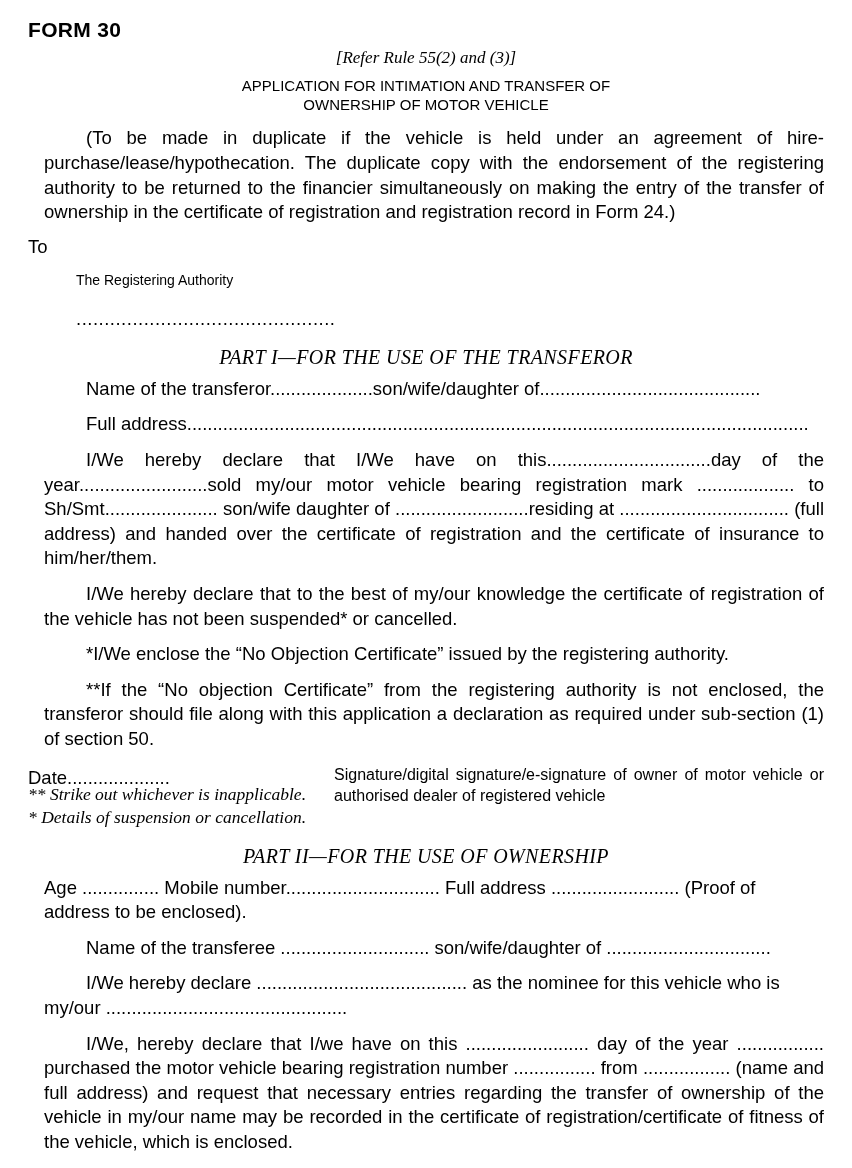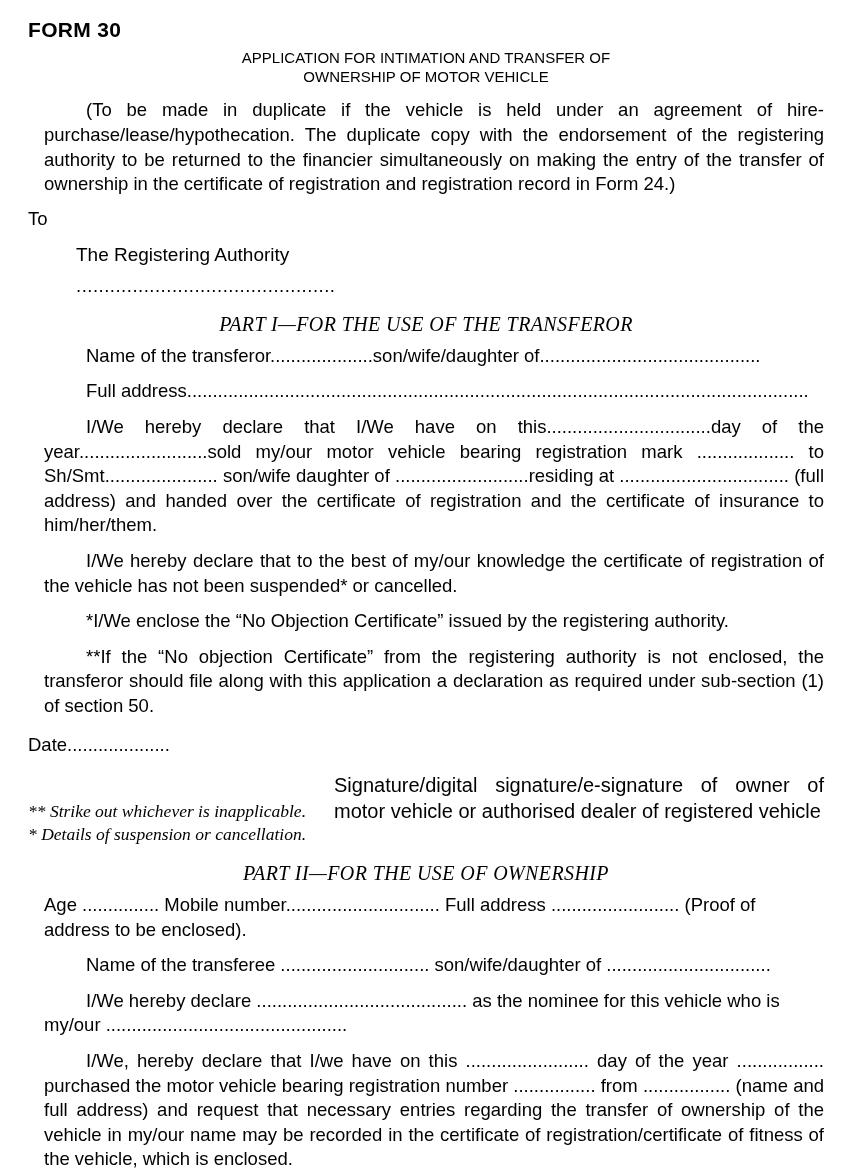--- a/index.html
+++ b/index.html
@@ -51,22 +51,22 @@
     text-indent: 42px;
   }
   p.no-justify {
     text-align: left;
   }
   .to-line {
     font-size: 18.5px;
     margin: 0 0 14px 0;
   }
   .auth-line {
-    font-size: 19px;
-    margin: 0 0 9px 0;
+    font-size: 14px;
+    margin: 0 0 20px 0;
     padding-left: 48px;
   }
   .dots-line {
     font-size: 18.5px;
     margin: 0 0 12px 0;
     padding-left: 48px;
     letter-spacing: 0.5px;
   }
   .part-heading {
     text-align: center;
@@ -82,26 +82,25 @@
     justify-content: space-between;
     margin: 14px 0 2px 0;
     gap: 18px;
   }
   .sig-left {
     font-size: 18.5px;
     white-space: nowrap;
     padding-top: 2px;
   }
   .sig-right {
-    font-size: 20px;
+    font-size: 16px;
     line-height: 1.3;
     text-align: justify;
     flex: 0 0 490px;
     max-width: 490px;
-    margin-top: 40px;
   }
   .footnote {
     font-family: "Liberation Serif", serif;
     font-style: italic;
     font-size: 17.5px;
     line-height: 1.3;
     margin: 0;
   }
   .footnotes {
     margin: -26px 0 14px 0;
@@ -111,20 +110,21 @@
     margin-bottom: 9px;
   }
 </style>
 </head>
 <body>
 
 <div class="page">
 
   <div class="form-title">FORM 30</div>
 
+  <div class="refer-rule">[Refer Rule 55(2) and (3)]</div>
 
   <div class="app-heading">
     <div>APPLICATION FOR INTIMATION AND TRANSFER OF</div>
     <div>OWNERSHIP OF MOTOR VEHICLE</div>
   </div>
 
   <p class="body-text indent">(To be made in duplicate if the vehicle is held under an agreement of hire-purchase/lease/hypothecation. The duplicate copy with the endorsement of the registering authority to be returned to the financier simultaneously on making the entry of the transfer of ownership in the certificate of registration and registration record in Form 24.)</p>
 
   <div class="to-line">To</div>
 

